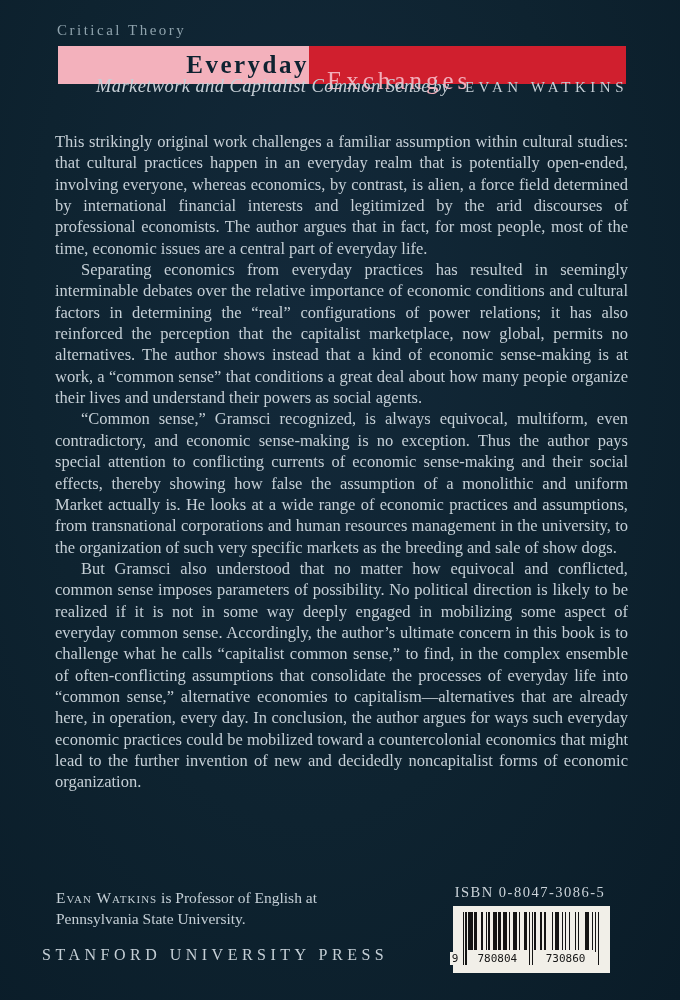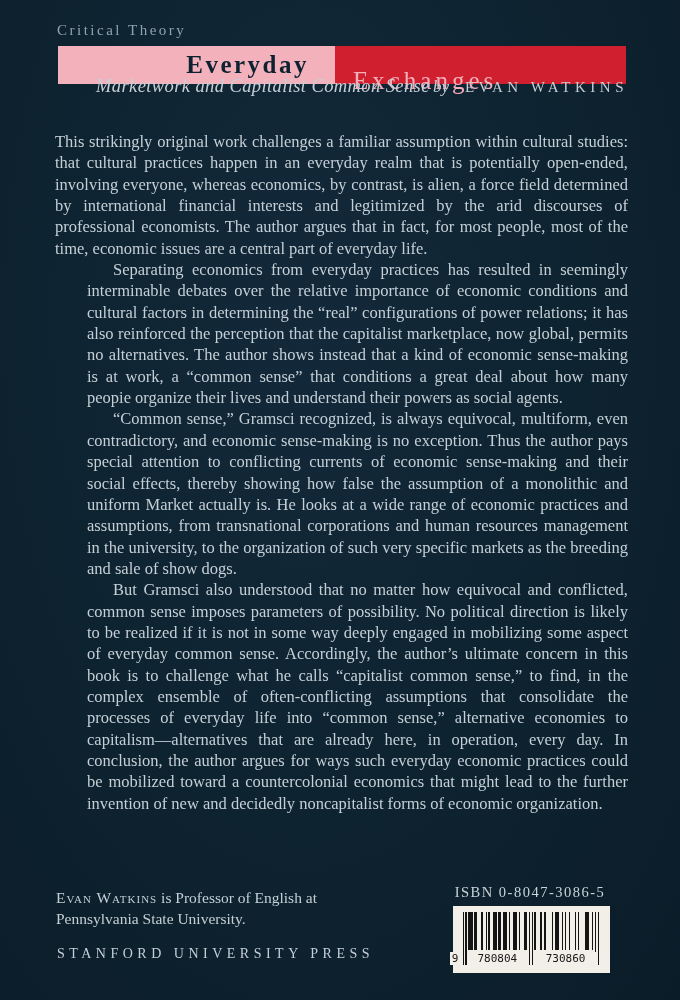--- a/index.html
+++ b/index.html
@@ -19,21 +19,20 @@
     font-size:15px;letter-spacing:2.5px;color:#8fa3ad;
   }
   
   .banner{
     position:absolute;left:58px;top:46px;width:568px;height:38px;
     display:flex;
   }
   .banner-pink{
     width:251px;background:#f3b1bc;
     display:flex;align-items:center;justify-content:flex-end;
-    padding-right:26px;
   }
   .banner-pink .t{
     font-weight:700;font-size:25px;letter-spacing:2.5px;color:#0d2230;
   }
   .banner-red{
     flex:1;background:#d01f2e;
     display:flex;align-items:center;padding-left:18px;
   }
   .banner-red .t{
     font-size:25px;letter-spacing:4px;color:#f3aeba;margin-top:32px;
@@ -48,30 +47,30 @@
   .byline{white-space:nowrap;}
   .byline .by{font-style:italic;font-size:17px;margin-right:12px;}
   .byline .author{font-size:15px;letter-spacing:4.5px;}
   
   .blurb{
     position:absolute;left:55px;top:131px;width:573px;
     color:#c5cfd6;font-size:16.5px;line-height:21.35px;
     text-align:justify;
   }
   .blurb p{margin:0;}
-  .blurb p + p{text-indent:26px;margin-left:32px;}
+  .blurb p + p{text-indent:26px;}
   
   .author-note{
     position:absolute;left:56px;top:887px;width:345px;
     color:#c5cfd6;font-size:15.5px;line-height:21px;
   }
   .author-note .sc{font-variant:small-caps;letter-spacing:1px;}
   .publisher{
-    position:absolute;left:57px;top:946px;
-    color:#c5cfd6;font-size:14px;letter-spacing:4.5px;
+    position:absolute;left:42px;top:946px;
+    color:#c5cfd6;font-size:16px;letter-spacing:4.5px;
   }
   
   .isbn{
     position:absolute;left:450px;top:884px;width:160px;
     text-align:center;color:#ccd4da;font-size:14.5px;letter-spacing:1.5px;
   }
   .barcode-box{
     position:absolute;left:453px;top:906px;width:157px;height:67px;
     background:#f1efe8;
     display:flex;align-items:flex-start;justify-content:center;

